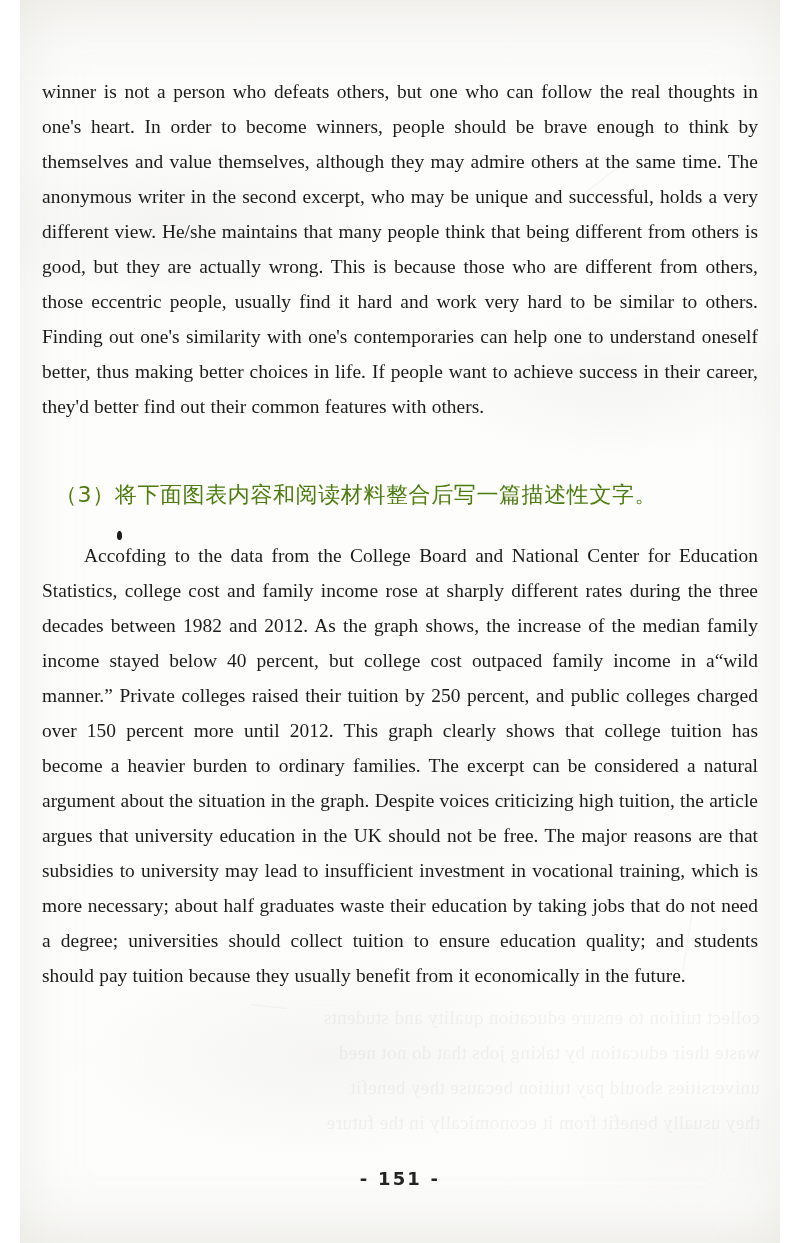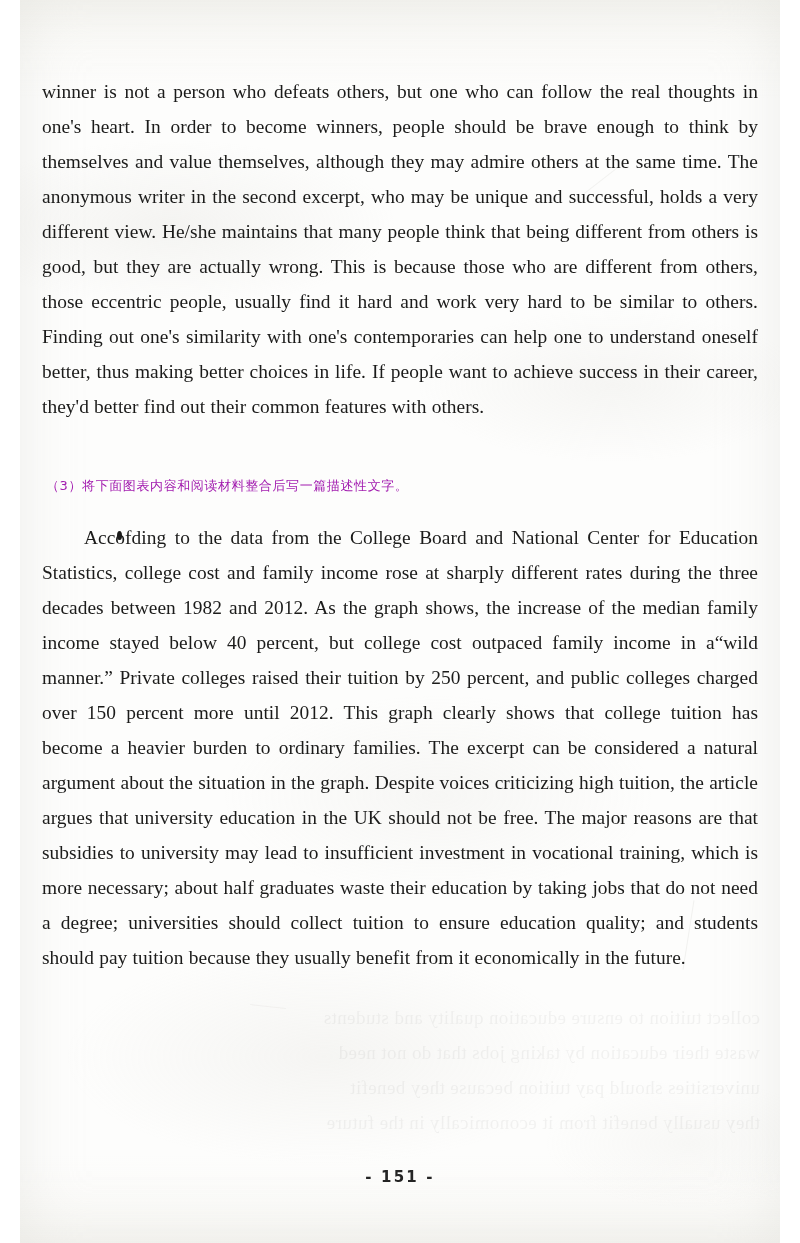--- a/index.html
+++ b/index.html
@@ -73,43 +73,43 @@
     word-spacing: 0.3px;
     -webkit-font-smoothing: none;
   }
   .body-par.indent {
     text-indent: 42px;
   }
 
   
   .cn-heading {
     font-family: "DejaVu Sans", "Liberation Sans", sans-serif;
-    font-size: 13px;
+    font-size: 22px;
     line-height: 32px;
-    color: #a21caf;
-    margin: 4px;
+    color: #4d7c0f;
+    margin: 13px;
     letter-spacing: 0.6px;
     white-space: nowrap;
   }
 
   
   .gap-para   { height: 42px; }
   .gap-head   { height: 14px; }
 
   
   #footer {
     position: absolute;
     left: 0;
     right: 0;
     top: 1168px;
     text-align: center;
   }
   #footer .pageno {
     font-family: "DejaVu Sans", "Liberation Sans", sans-serif;
-    font-size: 15px;
+    font-size: 18px;
     font-weight: 700;
     letter-spacing: 2.2px;
     color: #242424;
   }
 
   
   .speck {
     position: absolute;
     left: 97px;
     top: 531px;

